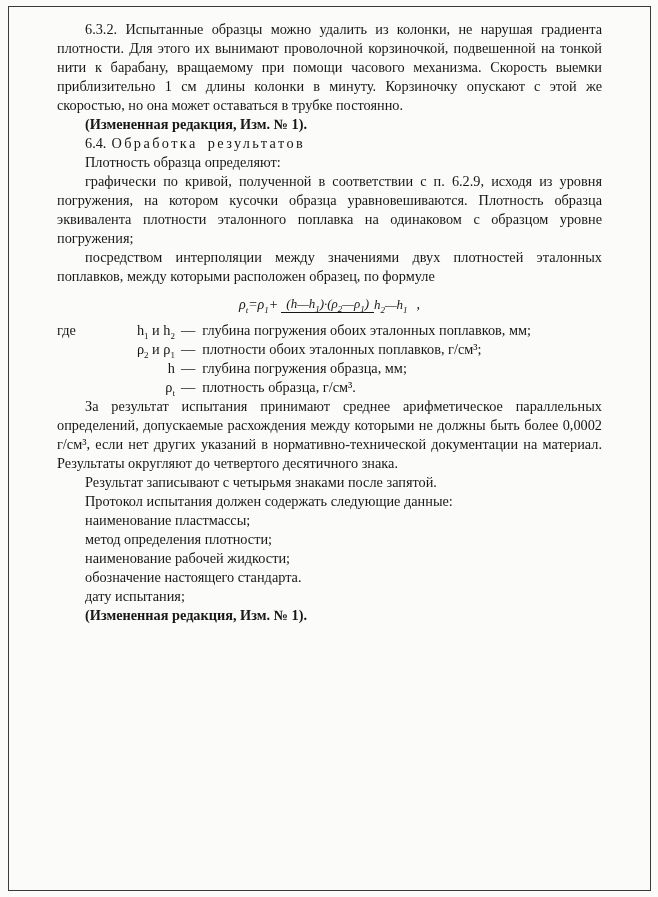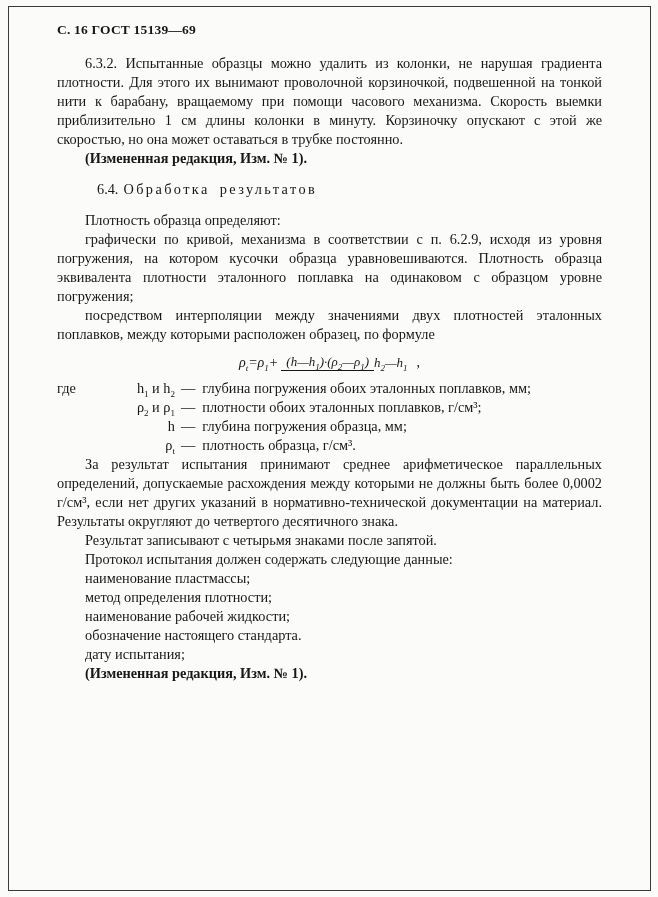--- a/index.html
+++ b/index.html
@@ -17,21 +17,21 @@
   .content {
     position: absolute; left: 57px; right: 56px; top: 20px;
     font-size: 14.3px; line-height: 19px; text-align: justify;
   }
   .doc-header {
     font-weight: 700; font-size: 13.5px; letter-spacing: .2px;
     text-align: left; margin: 0 0 15px 0;
   }
   p.body { margin: 0; text-indent: 28px; }
   .note { font-weight: 700; }
-  .heading { margin: 12px; text-indent: 28px; }
+  .heading { margin: 0; text-indent: 28px; }
   .heading .title { letter-spacing: 2.4px; word-spacing: 4px; margin-left: 5px; }
 
   .formula-row {
     display: flex; justify-content: center; align-items: center;
     margin: 9px 0 7px; font-style: italic; font-size: 14px; text-align: right;
   }
   .frac { display: inline-flex; flex-direction: row; margin: 0 3px; font-size: 13px; line-height: 15px; }
   .frac .num { border-bottom: 1px solid #171717; padding: 0 5px 1px; }
   .frac .den { padding-top: 1px; }
   sub { font-size: 9px; line-height: 0; }
@@ -49,31 +49,30 @@
   .protocol-list .protocol-item { margin-left: 28px; }
 </style>
 </head>
 <body>
 
 <div class="page">
   <div class="frame"></div>
 
   <div class="content">
 
-    <div class="doc-header">С. 16 ГОСТ 15139—69</div>
 
     <p class="body">6.3.2. Испытанные образцы можно удалить из колонки, не нарушая градиента плотности. Для этого их вынимают проволочной корзиночкой, подвешенной на тонкой нити к барабану, вращаемому при помощи часового механизма. Скорость выемки приблизительно 1 см длины колонки в минуту. Корзиночку опускают с этой же скоростью, но она может оставаться в трубке постоянно.</p>
 
     <p class="body note">(Измененная редакция, Изм. № 1).</p>
 
     <p class="heading"><span>6.4.</span><span class="title">Обработка результатов</span></p>
 
     <p class="body">Плотность образца определяют:</p>
 
-    <p class="body">графически по кривой, механизма в соответствии с п. 6.2.9, исходя из уровня погружения, на котором кусочки образца уравновешиваются. Плотность образца эквивалента плотности эталонного поплавка на одинаковом с образцом уровне погружения;</p>
+    <p class="body">графически по кривой, полученной в соответствии с п. 6.2.9, исходя из уровня погружения, на котором кусочки образца уравновешиваются. Плотность образца эквивалента плотности эталонного поплавка на одинаковом с образцом уровне погружения;</p>
 
     <p class="body">посредством интерполяции между значениями двух плотностей эталонных поплавков, между которыми расположен образец, по формуле</p>
 
     <div class="formula-row">
       <span class="lhs">ρ<sub>t</sub>=ρ<sub>1</sub>+</span>
       <span class="frac">
         <span class="num">(h—h<sub>1</sub>)·(ρ<sub>2</sub>—ρ<sub>1</sub>)</span>
         <span class="den">h<sub>2</sub>—h<sub>1</sub></span>
       </span>
       <span class="formula-comma">,</span>

